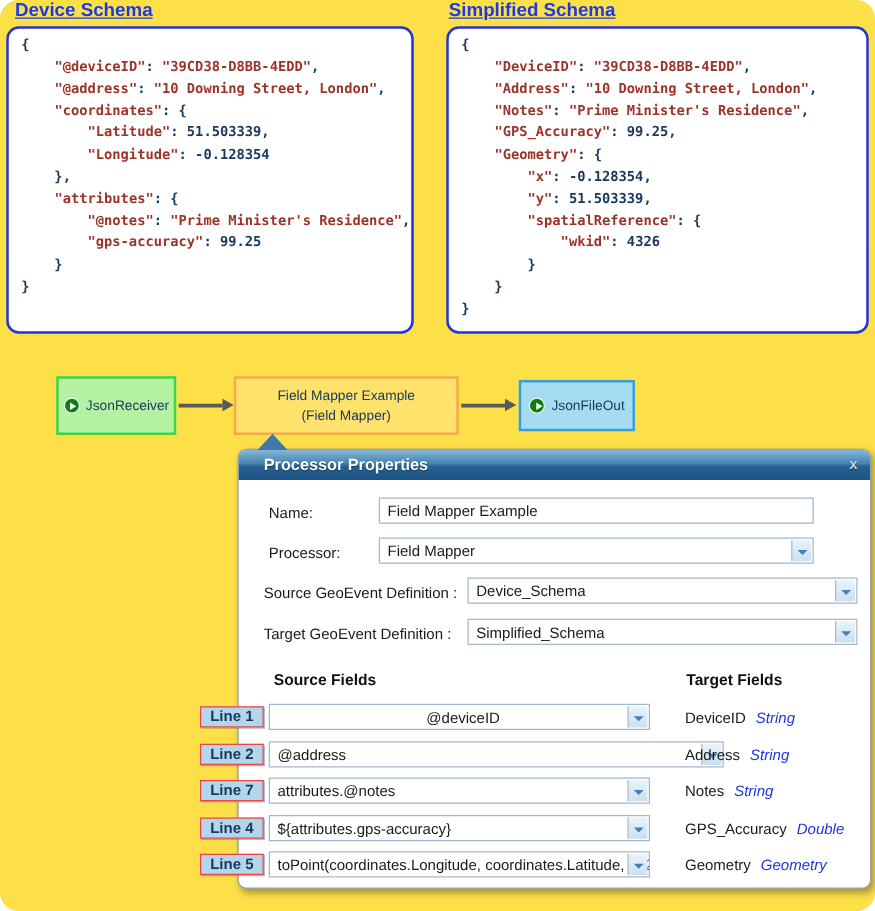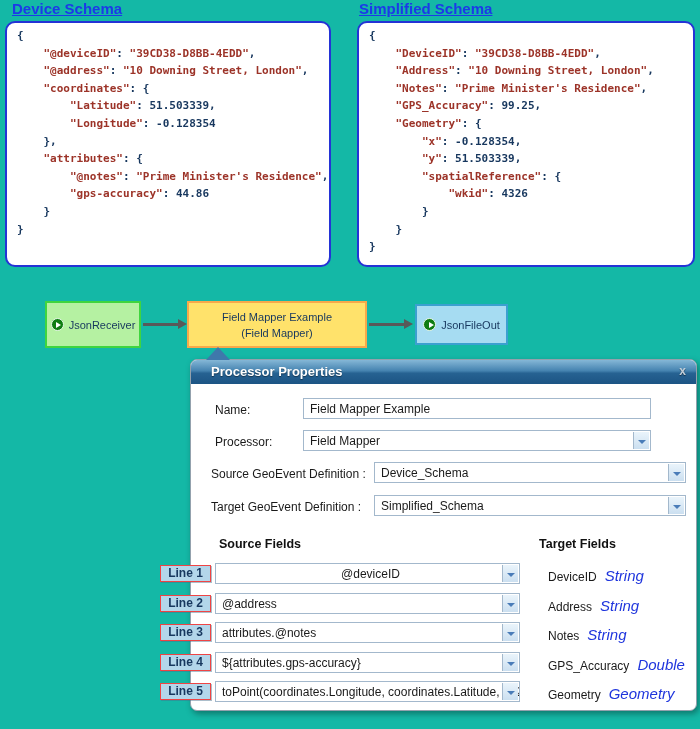--- a/index.html
+++ b/index.html
@@ -1,17 +1,17 @@
 <!DOCTYPE html>
 <html><head>
 <meta charset="utf-8">
 <style>
   * { margin:0; padding:0; box-sizing:border-box; }
   body { background:#fff; font-family:"Liberation Sans", sans-serif; }
-  #stage { position:relative; width:700px; height:729px; background:#14b8a6; overflow:hidden; }
+  #stage { position:relative; width:700px; height:729px; background:#fde047; overflow:hidden;border-radius:15px; }
 
   
   .schema-label { position:absolute; font-size:15px; font-weight:bold; color:#1c39e8; text-decoration:underline; }
   .schema-box { position:absolute; top:21px; height:246px; background:#fff; border:2px solid #2433d6; border-radius:10px; padding:4px 0 0 10px; }
   .code-line { white-space:pre; font-family:"DejaVu Sans Mono", monospace; font-weight:bold; font-size:11px; line-height:17.6px; }
   .tk-s { color:#9c3328; }
   .tk-p { color:#17375e; }
 
   
   .node { position:absolute; display:flex; align-items:center; justify-content:center; font-size:11px; color:#17375e; }
@@ -29,41 +29,41 @@
   #dlg-title { position:absolute; left:0; top:0; right:0; height:24px; border-radius:6px 6px 0 0; background:linear-gradient(#85b7d6 0%, #4583b0 45%, #266292 55%, #1c5484 100%); color:#fff; font-weight:bold; font-size:13px; line-height:24px; padding-left:20px; text-shadow:0 1px 1px rgba(0,0,0,0.45); }
   #dlg-close { position:absolute; right:10px; top:3px; color:#c3cfd9; font-size:12px; font-weight:bold; line-height:16px; cursor:default; }
   .dlg-label { position:absolute; font-size:12px; color:#1a1a1a; }
   .tb, .select { position:absolute; background:#fff; border:1px solid #a3b8cc; height:21px; font-size:12px; color:#1a1a1a; }
   .tb .val, .select .val { display:block; padding:3px 0 0 6px; white-space:nowrap; overflow:hidden; }
   .dd-btn { position:absolute; right:1px; top:1px; bottom:1px; width:16px; background:linear-gradient(#eaf4fb, #cbdff0); border-left:1px solid #a3b8cc; }
   .dd-btn::after { content:''; position:absolute; left:4px; top:8px; border-top:4px solid #4a7cb8; border-left:4px solid transparent; border-right:4px solid transparent; }
   .col-head { position:absolute; font-size:12.5px; font-weight:bold; color:#111; }
   .line-tag { position:absolute; left:-31px; width:51px; height:17px; background:#b3d6ea; border:1px solid #ef4444; box-shadow:1px 1px 0 rgba(70,110,140,0.45); font-size:12px; font-weight:bold; color:#17375e; text-align:center; line-height:15px; z-index:4; }
   .tgt-name { position:absolute; font-size:12px; color:#1a1a1a; white-space:nowrap; }
-  .tgt-type { font-size:15px; font-style:italic; color:#1f35dd; margin-left:8px; }
+  .tgt-type { font-size:12px; font-style:italic; color:#1f35dd; margin-left:8px; }
 </style>
 </head>
 <body>
 
 <div id="stage">
 
   <div class="schema-label" style="left:12px; top:0;">Device Schema</div>
   <div class="schema-label" style="left:359px; top:0;">Simplified Schema</div>
 
   <div class="schema-box" style="left:5px; width:326px;">
       <div class="code-line"><span class="tk-p">{</span></div>
       <div class="code-line"><span class="tk-p">    </span><span class="tk-s">"@deviceID"</span><span class="tk-p">: </span><span class="tk-s">"39CD38-D8BB-4EDD"</span><span class="tk-p">,</span></div>
       <div class="code-line"><span class="tk-p">    </span><span class="tk-s">"@address"</span><span class="tk-p">: </span><span class="tk-s">"10 Downing Street, London"</span><span class="tk-p">,</span></div>
       <div class="code-line"><span class="tk-p">    </span><span class="tk-s">"coordinates"</span><span class="tk-p">: {</span></div>
       <div class="code-line"><span class="tk-p">        </span><span class="tk-s">"Latitude"</span><span class="tk-p">: 51.503339,</span></div>
       <div class="code-line"><span class="tk-p">        </span><span class="tk-s">"Longitude"</span><span class="tk-p">: -0.128354</span></div>
       <div class="code-line"><span class="tk-p">    },</span></div>
       <div class="code-line"><span class="tk-p">    </span><span class="tk-s">"attributes"</span><span class="tk-p">: {</span></div>
       <div class="code-line"><span class="tk-p">        </span><span class="tk-s">"@notes"</span><span class="tk-p">: </span><span class="tk-s">"Prime Minister's Residence"</span><span class="tk-p">,</span></div>
-      <div class="code-line"><span class="tk-p">        </span><span class="tk-s">"gps-accuracy"</span><span class="tk-p">: 44.86</span></div>
+      <div class="code-line"><span class="tk-p">        </span><span class="tk-s">"gps-accuracy"</span><span class="tk-p">: 99.25</span></div>
       <div class="code-line"><span class="tk-p">    }</span></div>
       <div class="code-line"><span class="tk-p">}</span></div>
     </div>
   <div class="schema-box" style="left:357px; width:338px;">
       <div class="code-line"><span class="tk-p">{</span></div>
       <div class="code-line"><span class="tk-p">    </span><span class="tk-s">"DeviceID"</span><span class="tk-p">: </span><span class="tk-s">"39CD38-D8BB-4EDD"</span><span class="tk-p">,</span></div>
       <div class="code-line"><span class="tk-p">    </span><span class="tk-s">"Address"</span><span class="tk-p">: </span><span class="tk-s">"10 Downing Street, London"</span><span class="tk-p">,</span></div>
       <div class="code-line"><span class="tk-p">    </span><span class="tk-s">"Notes"</span><span class="tk-p">: </span><span class="tk-s">"Prime Minister's Residence"</span><span class="tk-p">,</span></div>
       <div class="code-line"><span class="tk-p">    </span><span class="tk-s">"GPS_Accuracy"</span><span class="tk-p">: 99.25,</span></div>
       <div class="code-line"><span class="tk-p">    </span><span class="tk-s">"Geometry"</span><span class="tk-p">: {</span></div>
@@ -116,36 +116,36 @@
       <span class="dd-btn"></span>
     </div>
 
     <div class="dlg-label" style="left:20px; top:140px;">Target GeoEvent Definition :</div>
     <div class="select" style="left:183px; top:135px; width:312px;">
       <span class="val">Simplified_Schema</span>
       <span class="dd-btn"></span>
     </div>
 
     <div class="col-head" style="left:28px; top:177px;">Source Fields</div>
-    <div class="col-head" style="left:348px; top:177px;text-align:right;">Target Fields</div>
+    <div class="col-head" style="left:358px; top:177px;text-align:right;">Target Fields</div>
 
     <div id="rows">
         <div class="line-tag" style="top: 205px;">Line 1</div>
         <div class="select" style="left: 24px; top: 203px; width: 305px; text-align: center;">
           <span class="val">@deviceID</span>
           <span class="dd-btn"></span>
         </div>
         <div class="tgt-name" style="left: 357px; top: 207px;">DeviceID<span class="tgt-type">String</span></div>
         <div class="line-tag" style="top: 234.6px;">Line 2</div>
-        <div class="select" style="left: 24px; top: 232.6px; width: 305px;">
+        <div class="select" style="left: 24px; top: 232.6px; width: 364px;">
           <span class="val">@address</span>
           <span class="dd-btn"></span>
         </div>
         <div class="tgt-name" style="left: 357px; top: 236.6px;">Address<span class="tgt-type">String</span></div>
-        <div class="line-tag" style="top: 264.2px;">Line 3</div>
+        <div class="line-tag" style="top: 264.2px;">Line 7</div>
         <div class="select" style="left: 24px; top: 262.2px; width: 305px;">
           <span class="val">attributes.@notes</span>
           <span class="dd-btn"></span>
         </div>
         <div class="tgt-name" style="left: 357px; top: 266.2px;">Notes<span class="tgt-type">String</span></div>
         <div class="line-tag" style="top: 293.8px;">Line 4</div>
         <div class="select" style="left: 24px; top: 291.8px; width: 305px;">
           <span class="val">${attributes.gps-accuracy}</span>
           <span class="dd-btn"></span>
         </div>

